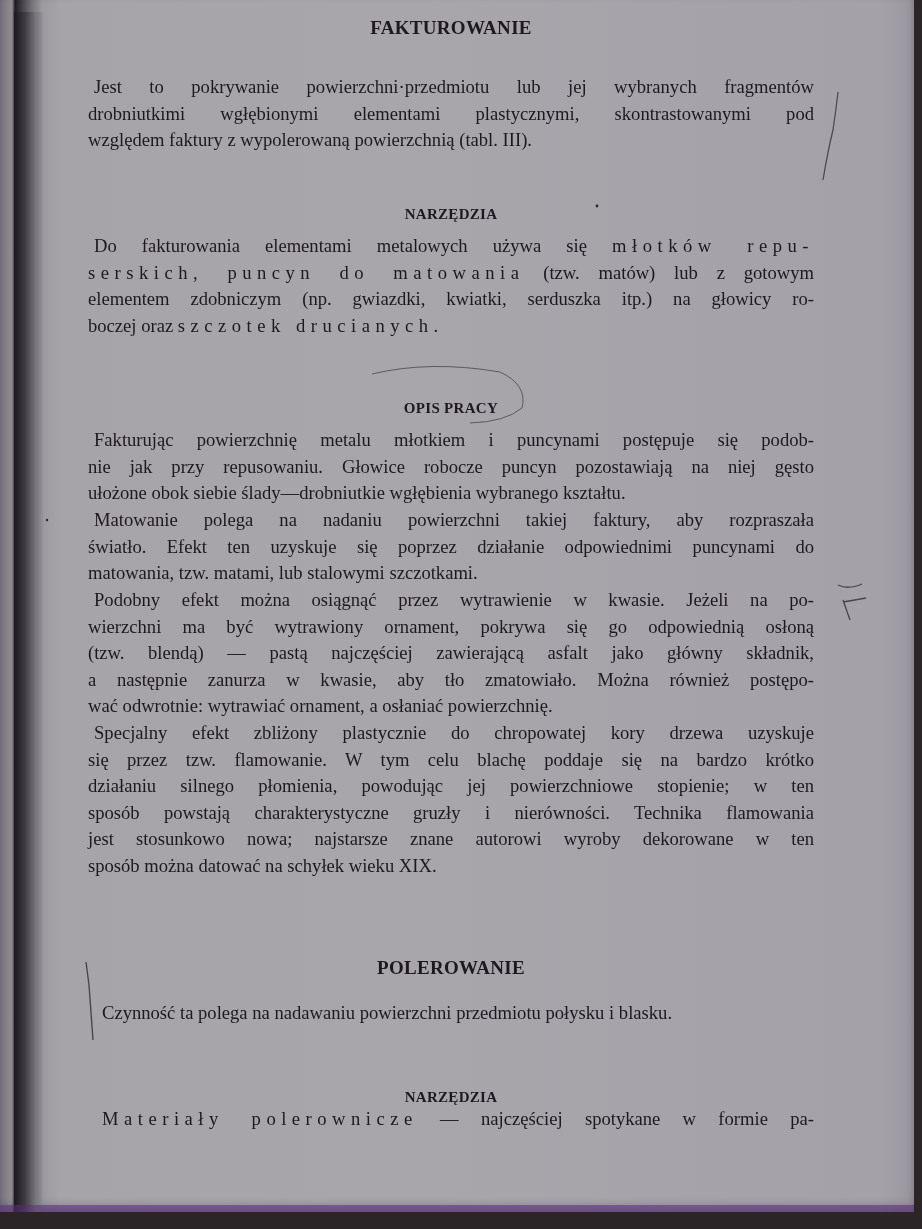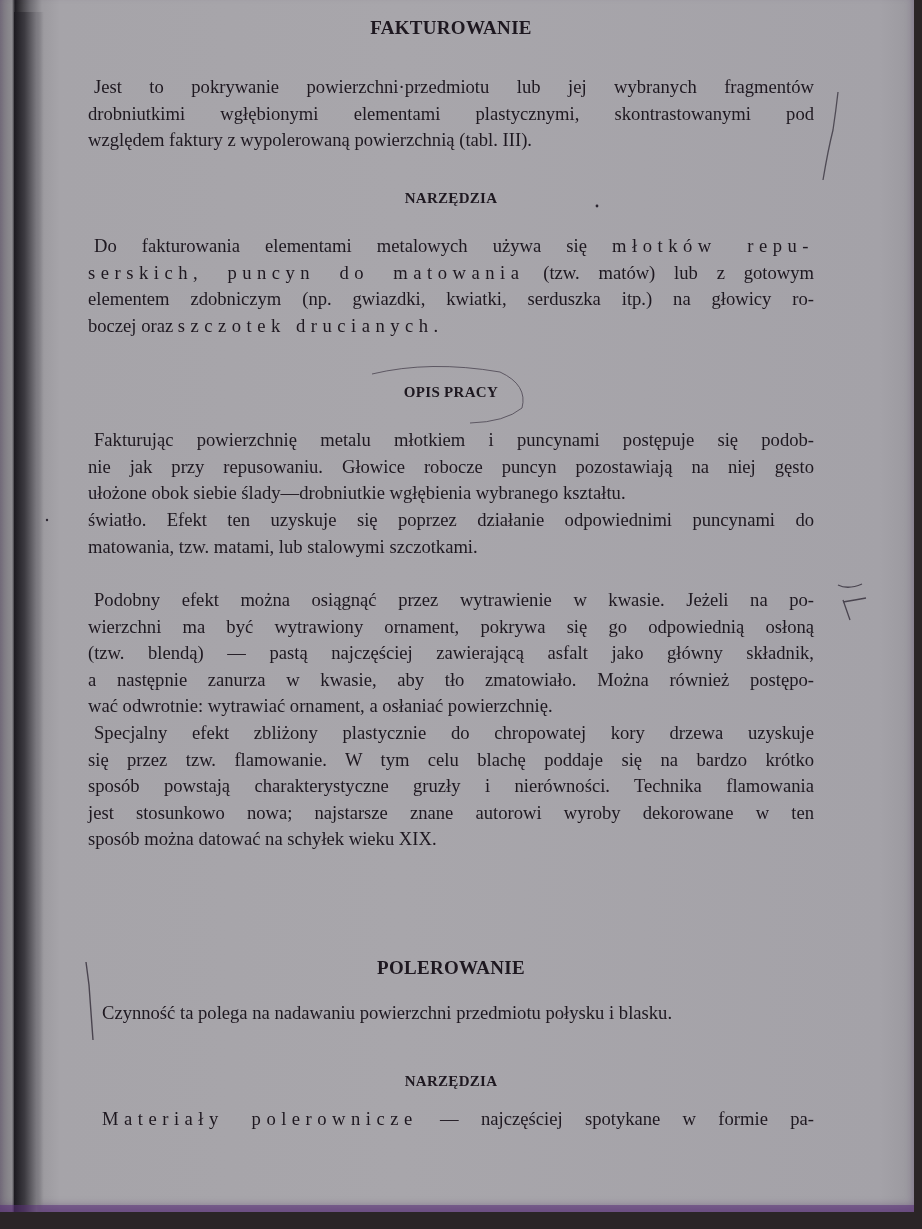--- a/index.html
+++ b/index.html
@@ -53,21 +53,21 @@
     .heading {
       position: absolute;
       left: 0;
       width: 726px;
       text-align: center;
       font-family: "Liberation Serif", "DejaVu Serif", serif;
       font-weight: bold;
       letter-spacing: 0.3px;
     }
     .h1 { font-size: 19px; }
-    .h2 { font-size: 15px; }
+    .h2 { font-size: 15px; margin-top: 16px; }
     .para {
       position: absolute;
       left: 0;
       width: 726px;
       font-family: Liberation Serif, serif;
       font-size: 18.6px;
       line-height: 26.5px;
     }
     .line {
       display: block;
@@ -114,35 +114,37 @@
 
       <div class="heading h2" style="top:384px;">OPIS PRACY</div>
 
       <div class="para" style="top:427px;">
         <span class="line indent">Fakturując powierzchnię metalu młotkiem i puncynami postępuje się podob-</span>
         <span class="line">nie jak przy repusowaniu. Głowice robocze puncyn pozostawiają na niej gęsto</span>
         <span class="line last">ułożone obok siebie ślady—drobniutkie wgłębienia wybranego kształtu.</span>
       </div>
 
       <div class="para" style="top:507px;">
+        <span class="line indent">Matowanie polega na nadaniu powierzchni takiej faktury, aby rozpraszała</span>
         <span class="line">światło. Efekt ten uzyskuje się poprzez działanie odpowiednimi puncynami do</span>
         <span class="line last">matowania, tzw. matami, lub stalowymi szczotkami.</span>
       </div>
 
       <div class="para" style="top:587px;">
         <span class="line indent">Podobny efekt można osiągnąć przez wytrawienie w kwasie. Jeżeli na po-</span>
         <span class="line">wierzchni ma być wytrawiony ornament, pokrywa się go odpowiednią osłoną</span>
         <span class="line">(tzw. blendą) — pastą najczęściej zawierającą asfalt jako główny składnik,</span>
         <span class="line">a następnie zanurza w kwasie, aby tło zmatowiało. Można również postępo-</span>
         <span class="line last">wać odwrotnie: wytrawiać ornament, a osłaniać powierzchnię.</span>
       </div>
 
       <div class="para" style="top:720px;">
         <span class="line indent">Specjalny efekt zbliżony plastycznie do chropowatej kory drzewa uzyskuje</span>
         <span class="line">się przez tzw. flamowanie. W tym celu blachę poddaje się na bardzo krótko</span>
+        <span class="line">działaniu silnego płomienia, powodując jej powierzchniowe stopienie; w ten</span>
         <span class="line">sposób powstają charakterystyczne gruzły i nierówności. Technika flamowania</span>
         <span class="line">jest stosunkowo nowa; najstarsze znane autorowi wyroby dekorowane w ten</span>
         <span class="line last">sposób można datować na schyłek wieku XIX.</span>
       </div>
 
       <div class="heading h1" style="top:957px;">POLEROWANIE</div>
 
       <div class="para" style="top:1000px;">
         <span class="line last indent" style="padding-left:14px;">Czynność ta polega na nadawaniu powierzchni przedmiotu połysku i blasku.</span>
       </div>

